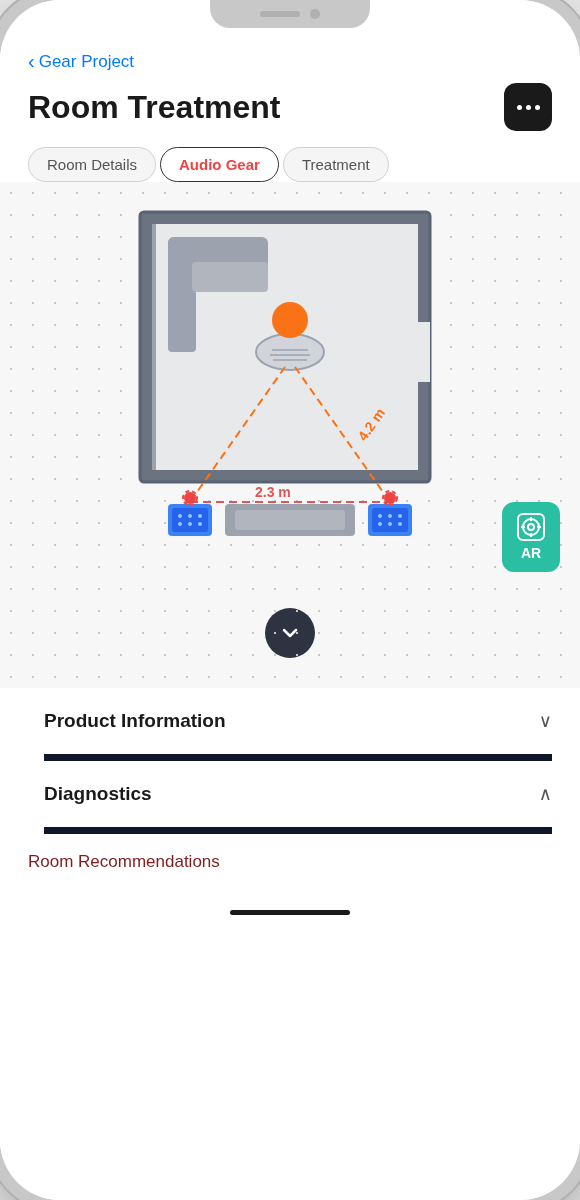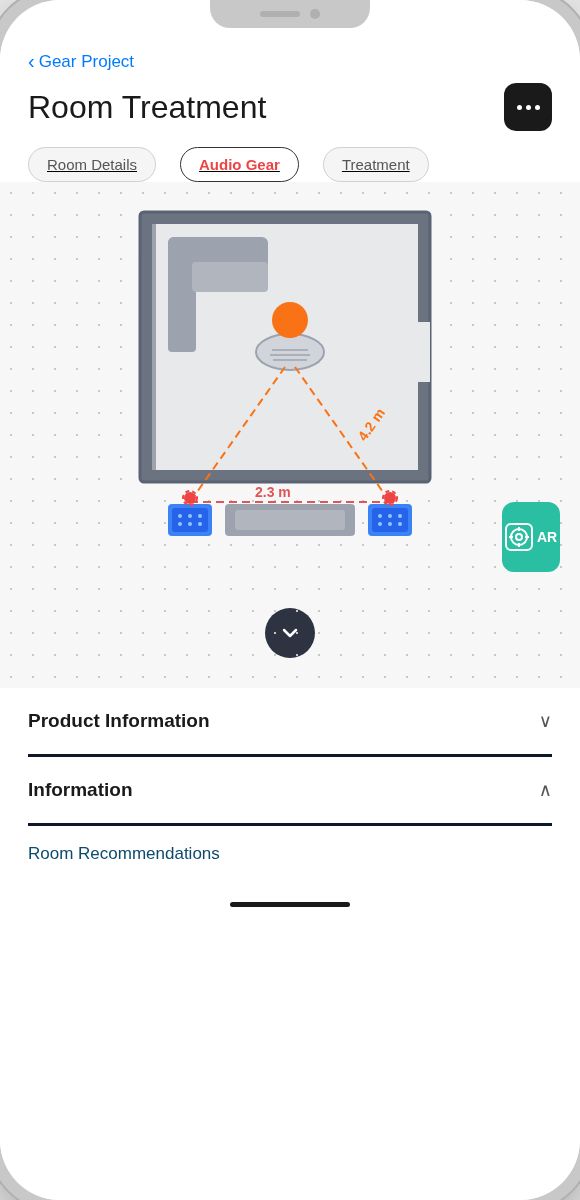--- a/index.html
+++ b/index.html
@@ -82,21 +82,21 @@
       color: #007AFF;
     }
     .title-row {
       display: flex;
       justify-content: space-between;
       align-items: center;
       margin-bottom: 16px;
     }
     .page-title {
       font-size: 32px;
-      font-weight: 400;
+      font-weight: 700;
       color: #1a1a1a;
     }
     .menu-button {
       width: 48px;
       height: 48px;
       background: #1a1a1a;
       border-radius: 12px;
       display: flex;
       align-items: center;
       justify-content: center;
@@ -104,24 +104,23 @@
       gap: 4px;
     }
     .menu-dot {
       width: 5px;
       height: 5px;
       background: white;
       border-radius: 50%;
     }
     .tabs-row {
       display: flex;
-      gap: 24px;
+      gap: 4px;
       padding: 0 28px;
       margin-bottom: 0;
-      text-decoration: underline;
     }
     .tab {
       padding: 8px 18px;
       border-radius: 20px;
       font-size: 15px;
       font-weight: 500;
       cursor: pointer;
       border: 1.5px solid #d0d0d0;
       background: #f5f5f5;
       color: #555;
@@ -153,21 +152,21 @@
     }
     .ar-button {
       position: absolute;
       right: 0;
       bottom: 20px;
       width: 58px;
       height: 70px;
       background: #2abfa3;
       border-radius: 12px;
       display: flex;
-      flex-direction: row;
+      flex-direction: column;
       align-items: center;
       justify-content: center;
       cursor: pointer;
       gap: 4px;
       z-index: 5;
     }
     .ar-icon {
       width: 28px;
       height: 28px;
       border: 2.5px solid white;
@@ -199,22 +198,23 @@
       cursor: pointer;
     }
     .scroll-circle svg {
       color: white;
     }
     .info-sections {
       padding: 0 28px;
       background: white;
     }
     .info-section {
-      border-bottom: 3px solid #0f172a;
+      border-bottom: 7px solid #0f172a;
       padding: 22px 0;
+      margin-left: 16px;
     }
     .info-section-header {
       display: flex;
       justify-content: space-between;
       align-items: center;
       cursor: pointer;
     }
     .info-section-title {
       font-size: 19px;
       font-weight: 700;
@@ -223,21 +223,21 @@
     .chevron-icon {
       font-size: 18px;
       color: #555;
     }
     .room-recommendations {
       padding: 18px 28px 30px 28px;
       background: white;
     }
     .room-rec-label {
       font-size: 17px;
-      color: #0c4a6e;
+      color: #7f1d1d;
     }
     .bottom-bar {
       height: 5px;
       width: 120px;
       background: #1a1a1a;
       border-radius: 3px;
       margin: 8px auto 16px auto;
     }
   </style>
 </head>
@@ -368,21 +368,21 @@
 
       <div class="info-sections">
         <div class="info-section">
           <div class="info-section-header">
             <span class="info-section-title">Product Information</span>
             <span class="chevron-icon">∨</span>
           </div>
         </div>
         <div class="info-section">
           <div class="info-section-header">
-            <span class="info-section-title">Information</span>
+            <span class="info-section-title">Diagnostics</span>
             <span class="chevron-icon">∧</span>
           </div>
         </div>
       </div>
 
       <div class="room-recommendations">
         <span class="room-rec-label">Room Recommendations</span>
       </div>
 
       <div class="bottom-bar"></div>

